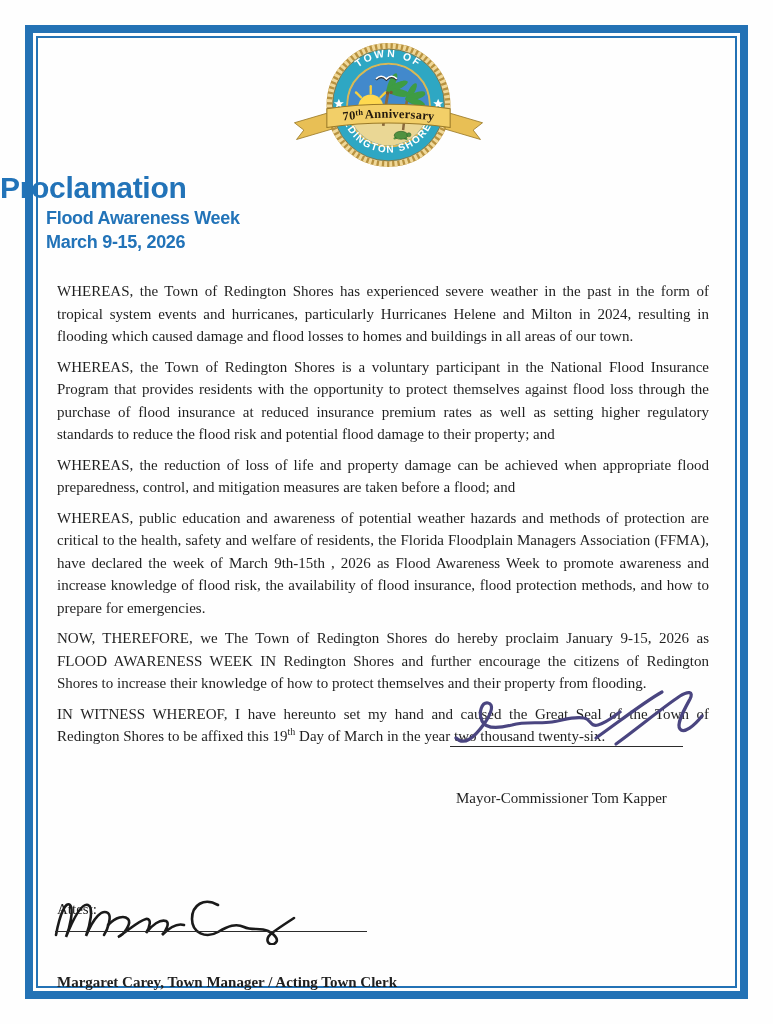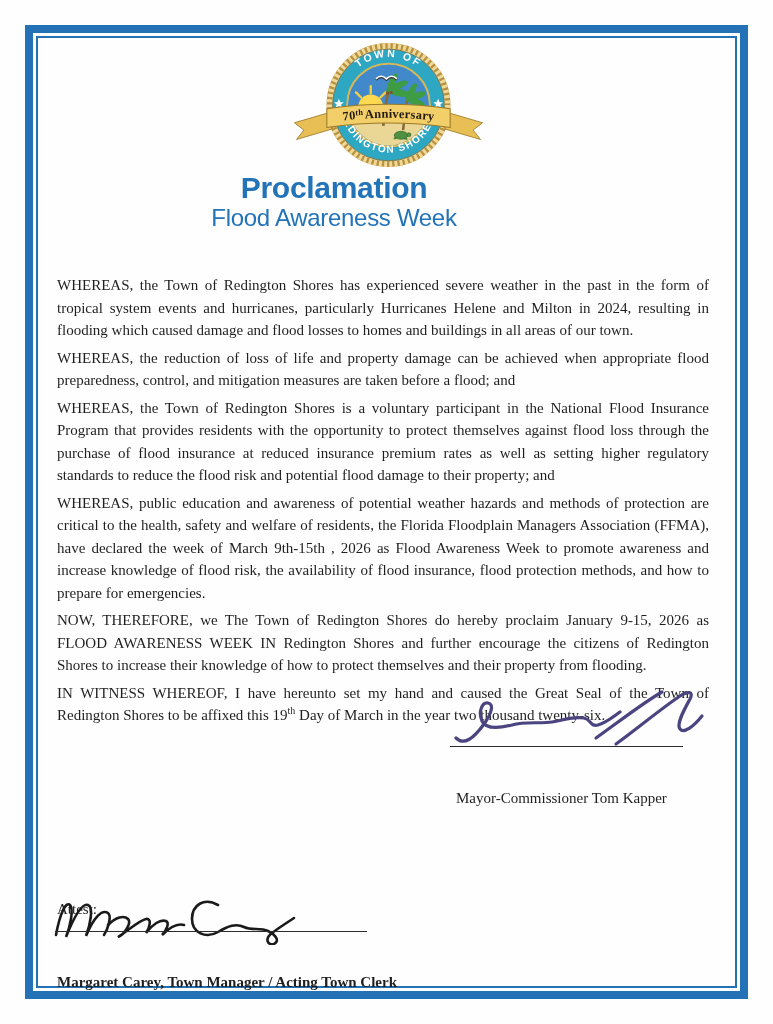--- a/index.html
+++ b/index.html
@@ -19,28 +19,28 @@
   .frame-inner{
     position:absolute;inset:3px;
     border:2px solid var(--border-blue,#2372b5);
   }
   .seal-svg{position:absolute;left:284px;top:36px;width:209px;height:138px;}
   .ring-text{font-family:"Liberation Sans",sans-serif;font-weight:bold;fill:#ffffff;}
   .ring-text-top{font-size:10px;letter-spacing:2.2px;}
   .ring-text-bottom{font-size:9.6px;letter-spacing:1.4px;}
   .banner-text{font-family:"Liberation Serif",serif;font-weight:bold;fill:#241a0e;font-size:12px;letter-spacing:.2px;}
   .title-block{
-    position:absolute;left:0;top:169px;width:668px;text-align:center;
+    position:absolute;left:0;top:169px;width:668px;text-align:left;
     font-family:"Liberation Sans",sans-serif;color:var(--title-blue,#2273b8);
   }
   .heading{font-size:30px;font-weight:bold;line-height:37px;letter-spacing:-.3px;}
-  .subtitle{font-size:24px;font-weight:normal;line-height:24px;letter-spacing:-.3px;}
+  .subtitle{font-size:18px;font-weight:bold;line-height:24px;letter-spacing:-.3px;padding-left:46px;}
   .body-text{position:absolute;left:57px;top:272px;width:652px;}
   .body-text p{
-    margin:2px 0 5px 0;
+    margin:8px 0 5px 0;
     font-size:15px;line-height:22.5px;
     text-align:justify;
   }
   .body-text sup{font-size:10px;line-height:0;}
   .sig-line{position:absolute;height:0;border-top:1.5px solid #2b2b2b;}
   .sig-label{position:absolute;font-size:15px;line-height:20px;white-space:nowrap;margin-top:36px;}
   .mayor-sig-svg{position:absolute;left:448px;top:686px;width:262px;height:66px;}
   .mayor-line{left:450px;top:746px;width:233px;}
   .mayor-label{left:456px;top:752px;}
   .attest-label{position:absolute;left:57px;top:857px;font-size:15px;margin-top:44px;}
@@ -146,26 +146,27 @@
       <path d="M -59 3.5 Q 0 -5 59 3.5 L 59 21.5 Q 0 13 -59 21.5 Z" style="fill:var(--banner-gold,#f2cf68)" stroke="#9a7a28" stroke-width="1"></path>
       <text class="banner-text">
         <textPath href="#bannerArc" startOffset="50%" text-anchor="middle"><tspan>70</tspan><tspan dy="-3.5" font-size="8">th</tspan><tspan dy="3.5" dx="1.4">Anniversary</tspan></textPath>
       </text>
     </g>
   </svg>
 
   <div class="title-block">
     <div class="heading">Proclamation</div>
     <div class="subtitle">Flood Awareness Week</div>
+    <div class="subtitle">March 9-15, 2026</div>
   </div>
 
   <div class="body-text">
     <p>WHEREAS, the Town of Redington Shores has experienced severe weather in the past in the form of tropical system events and hurricanes, particularly Hurricanes Helene and Milton in 2024, resulting in flooding which caused damage and flood losses to homes and buildings in all areas of our town.</p>
+    <p>WHEREAS, the Town of Redington Shores is a voluntary participant in the National Flood Insurance Program that provides residents with the opportunity to protect themselves against flood loss through the purchase of flood insurance at reduced insurance premium rates as well as setting higher regulatory standards to reduce the flood risk and potential flood damage to their property; and</p>
     <p>WHEREAS, the reduction of loss of life and property damage can be achieved when appropriate flood preparedness, control, and mitigation measures are taken before a flood; and</p>
-    <p>WHEREAS, the Town of Redington Shores is a voluntary participant in the National Flood Insurance Program that provides residents with the opportunity to protect themselves against flood loss through the purchase of flood insurance at reduced insurance premium rates as well as setting higher regulatory standards to reduce the flood risk and potential flood damage to their property; and</p>
     <p>WHEREAS, public education and awareness of potential weather hazards and methods of protection are critical to the health, safety and welfare of residents, the Florida Floodplain Managers Association (FFMA), have declared the week of March 9th-15th , 2026 as Flood Awareness Week to promote awareness and increase knowledge of flood risk, the availability of flood insurance, flood protection methods, and how to prepare for emergencies.</p>
     <p>NOW, THEREFORE, we The Town of Redington Shores do hereby proclaim January 9-15, 2026 as FLOOD AWARENESS WEEK IN Redington Shores and further encourage the citizens of Redington Shores to increase their knowledge of how to protect themselves and their property from flooding.</p>
     <p><span>IN WITNESS WHEREOF, I have hereunto set my hand and caused the Great Seal of the Town of Redington Shores to be affixed this 19</span><sup>th</sup><span> Day of March in the year two thousand twenty-six.</span></p>
   </div>
 
   <svg class="mayor-sig-svg" viewBox="0 0 262 66">
     <g fill="none" stroke="var(--mayor-ink,#4a4580)" stroke-width="3.2" stroke-linecap="round">
       <path d="M8,52 C16,60 26,52 36,38 C44,27 46,18 40,17 C34,16 30,26 34,35 C38,44 52,42 64,39 C78,35 92,38 104,36 C116,34 126,30 136,32 C143,33 142,41 150,39 C158,37 166,30 172,26"></path>
       <path d="M148,52 C168,38 196,16 214,6"></path>
       <path d="M168,58 C190,42 214,22 232,10 C240,5 246,5 242,13 C236,24 228,38 232,43 C236,48 246,40 254,30"></path>

